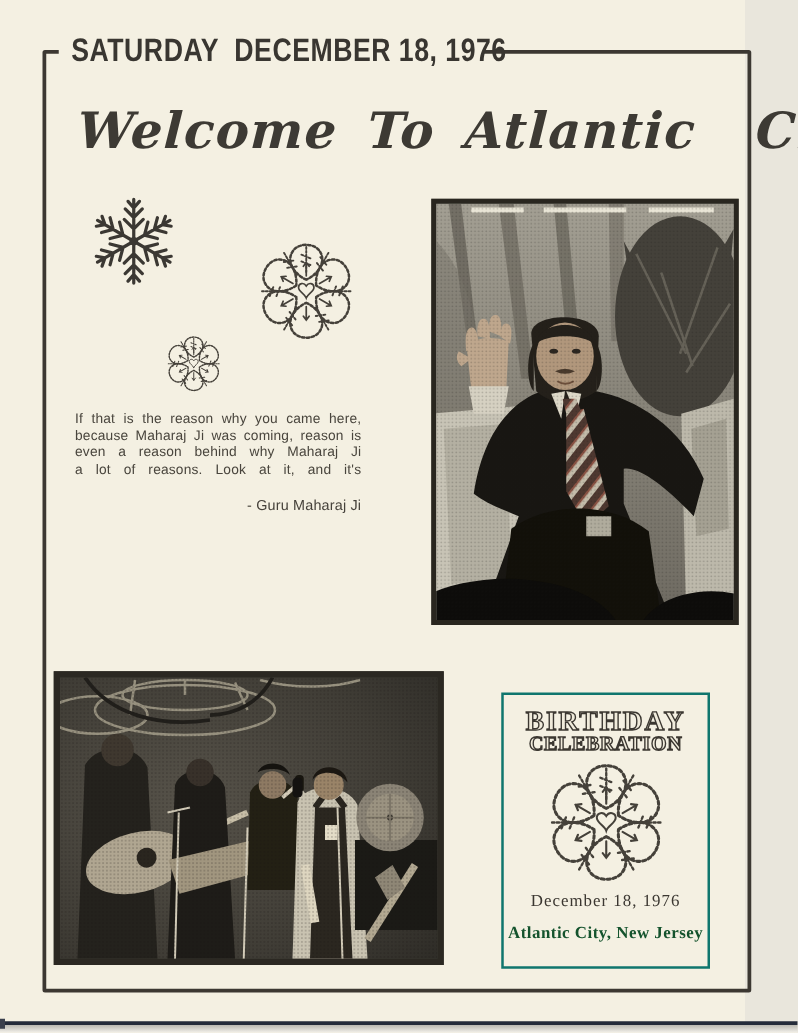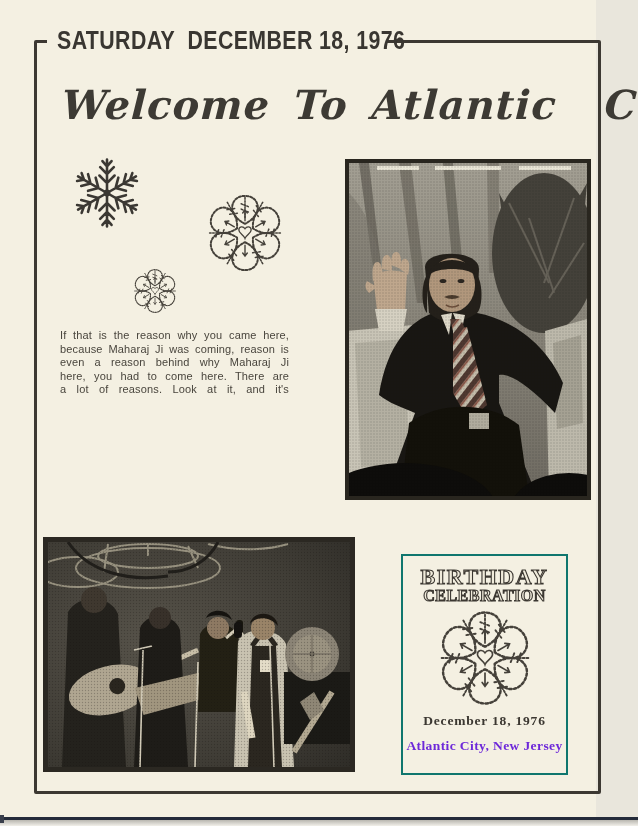--- a/index.html
+++ b/index.html
@@ -69,26 +69,26 @@
   }
   .bday-t1,.bday-t2{
     font-family:"Liberation Serif",serif;font-weight:700;
     color:#f0ebdb;-webkit-text-stroke:1.1px #3b3731;
     letter-spacing:1.5px;line-height:1.05;
   }
   .bday-t1{font-size:22px;margin-top:9px;}
   .bday-t2{font-size:16px;letter-spacing:.5px;}
   .bday-flake{margin-top:4px;}
   .bday-date{
-    font-family:"Liberation Serif",serif;font-weight:700;font-size:13.5px;
+    font-family:"Liberation Serif",serif;font-weight:400;font-size:13.5px;
     color:#3b3731;letter-spacing:.8px;margin-top:6px;
   }
   .bday-loc{
     font-family:"Liberation Serif",serif;font-weight:700;font-size:13.5px;
-    color:#6d28d9;letter-spacing:.4px;margin-top:9px;
+    color:#14532d;letter-spacing:.4px;margin-top:9px;
   }
   
   .scan-line{position:absolute;left:0;top:817px;width:638px;height:3px;background:#242b3a;}
   .scan-strip{position:absolute;left:0;top:820px;width:638px;height:6px;
     background:linear-gradient(#b9b7b0,#f2f0ea);}
   .scan-nub{position:absolute;left:0;top:815px;width:4px;height:8px;background:#3a3f4c;}
 </style>
 </head>
 <body>
 
@@ -153,22 +153,22 @@
     <use href="#lace-flake"></use>
   </svg>
   <svg class="flake" style="left:132px;top:268px" width="46" height="46" viewBox="-52 -52 104 104">
     <use href="#lace-flake"></use>
   </svg>
 
   <div class="quote">
     <div class="jline">If that is the reason why you came here,</div>
     <div class="jline">because Maharaj Ji was coming, reason is</div>
     <div class="jline">even a reason behind why Maharaj Ji</div>
-    <div class="jline">here, you had to come here. There are</div>
     <div class="jline">a lot of reasons. Look at it, and it's</div>
+    <div class="attrib">- Guru Maharaj Ji</div>
   </div>
 
   <div class="photo1">
     <svg width="238" height="333" viewBox="0 0 238 333">
       <defs>
         <linearGradient id="p1bg" x1="0" y1="0" x2="0" y2="1">
           <stop offset="0" stop-color="#a39f93"></stop>
           <stop offset=".55" stop-color="#858176"></stop>
           <stop offset="1" stop-color="#6e6a61"></stop>
         </linearGradient>

